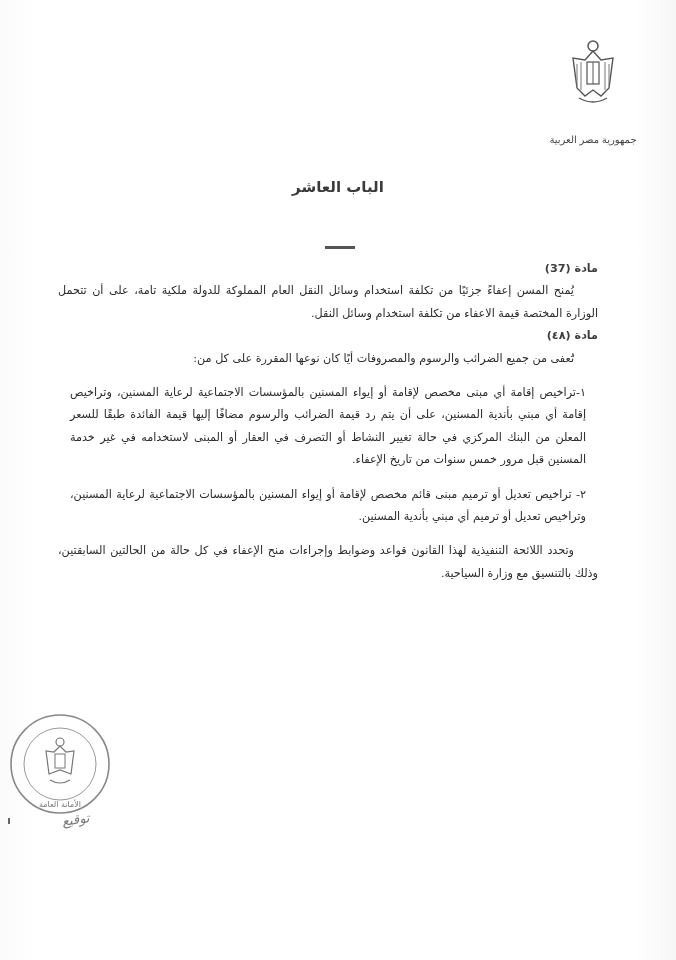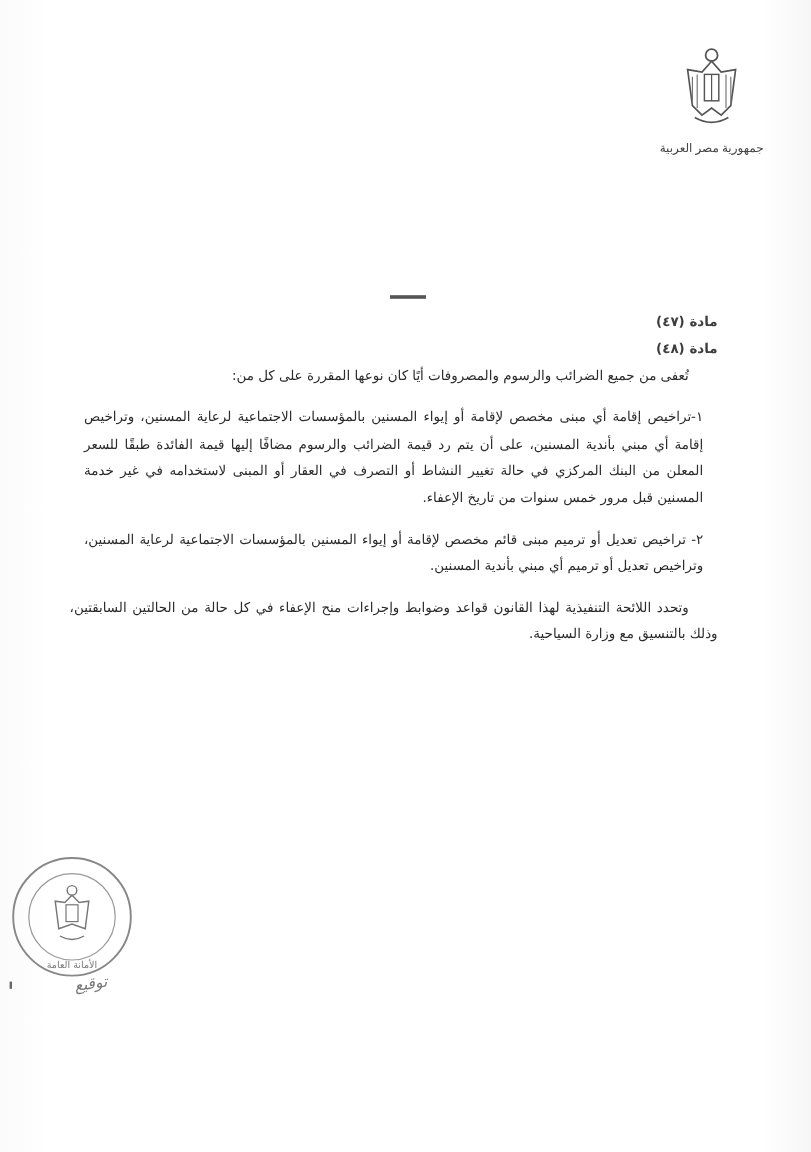--- a/index.html
+++ b/index.html
@@ -5,21 +5,21 @@
     html, body { margin: 0; padding: 0; }
     body {
       width: 676px; height: 960px; background: #ffffff; position: relative; overflow: hidden;
       font-family: "DejaVu Sans", "Liberation Sans", sans-serif; color: #2b2b2b;
     }
     .page { position: absolute; inset: 0; background: linear-gradient(90deg,#fbfbfb 0,#ffffff 6%,#ffffff 94%,#f6f6f6 100%); }
 
     
     .letterhead { position: absolute; right: 28px; top: 38px; width: 110px; text-align: center; color: #444; }
     .eagle { width: 52px; height: 72px; margin: 0 auto; }
-    .lh-line1 { font-size: 10px; margin-top: 4px; font-family: Liberation Serif, serif; }
+    .lh-line1 { font-size: 10px; margin-top: 20px; font-family: Liberation Sans, sans-serif; }
     .lh-line2 { font-size: 20px; margin-top: 2px; font-family: "DejaVu Serif", serif; letter-spacing: 1px; }
 
     
     .chapter { position: absolute; left: 0; right: 0; text-align: center; }
     .chapter-title { top: 178px; font-size: 15px; font-weight: bold; color: #3a3a3a; }
     .chapter-subtitle { top: 206px; font-size: 15px; font-weight: bold; color: #3a3a3a; }
     .chapter-rule { position: absolute; left: 325px; top: 246px; width: 30px; height: 3px; background: #555; }
 
     
     .body-text { position: absolute; left: 58px; right: 78px; top: 258px; font-size: 11.2px; line-height: 22.4px; text-align: justify; }
@@ -42,25 +42,27 @@
       <circle cx="26" cy="8" r="5" fill="none" stroke="#555" stroke-width="1.5"></circle>
       <path d="M26 13 L18 22 L6 20 L10 50 L18 58 L26 52 L34 58 L42 50 L46 20 L34 22 Z" fill="none" stroke="#555" stroke-width="1.4"></path>
       <rect x="20" y="24" width="12" height="22" fill="none" stroke="#555" stroke-width="1.2"></rect>
       <line x1="26" y1="24" x2="26" y2="46" stroke="#555" stroke-width="1"></line>
       <path d="M10 26 L10 48 M14 24 L14 52 M38 24 L38 52 M42 26 L42 48" stroke="#777" stroke-width="1"></path>
       <path d="M12 60 Q26 68 40 60" fill="none" stroke="#555" stroke-width="1.4"></path>
     </svg>
     <div class="lh-line1">جمهورية مصر العربية</div>
   </div>
 
+  <div class="chapter chapter-title">الباب العاشر</div>
   <div class="chapter-rule"></div>
 
   <div class="body-text">
     <div>
-      <div class="article-head">مادة (٤٧)</div>
+      <div class="article-head">مادة (37)</div>
+      <p class="para">يُمنح المسن إعفاءً جزئيًا من تكلفة استخدام وسائل النقل العام المملوكة للدولة ملكية تامة، على أن تتحمل الوزارة المختصة قيمة الاعفاء من تكلفة استخدام وسائل النقل.</p>
     </div>
     <div>
       <div class="article-head">مادة (٤٨)</div>
     </div>
     <div>
       <p class="para">تُعفى من جميع الضرائب والرسوم والمصروفات أيًا كان نوعها المقررة على كل من:</p>
       <p class="item">١-تراخيص إقامة أي مبنى مخصص لإقامة أو إيواء المسنين بالمؤسسات الاجتماعية لرعاية المسنين، وتراخيص إقامة أي مبني بأندية المسنين، على أن يتم رد قيمة الضرائب والرسوم مضافًا إليها قيمة الفائدة طبقًا للسعر المعلن من البنك المركزي في حالة تغيير النشاط أو التصرف في العقار أو المبنى لاستخدامه في غير خدمة المسنين قبل مرور خمس سنوات من تاريخ الإعفاء.</p>
       <p class="item">٢- تراخيص تعديل أو ترميم مبنى قائم مخصص لإقامة أو إيواء المسنين بالمؤسسات الاجتماعية لرعاية المسنين، وتراخيص تعديل أو ترميم أي مبني بأندية المسنين.</p>
       <p class="para">وتحدد اللائحة التنفيذية لهذا القانون قواعد وضوابط وإجراءات منح الإعفاء في كل حالة من الحالتين السابقتين، وذلك بالتنسيق مع وزارة السياحية.</p>
     </div>

